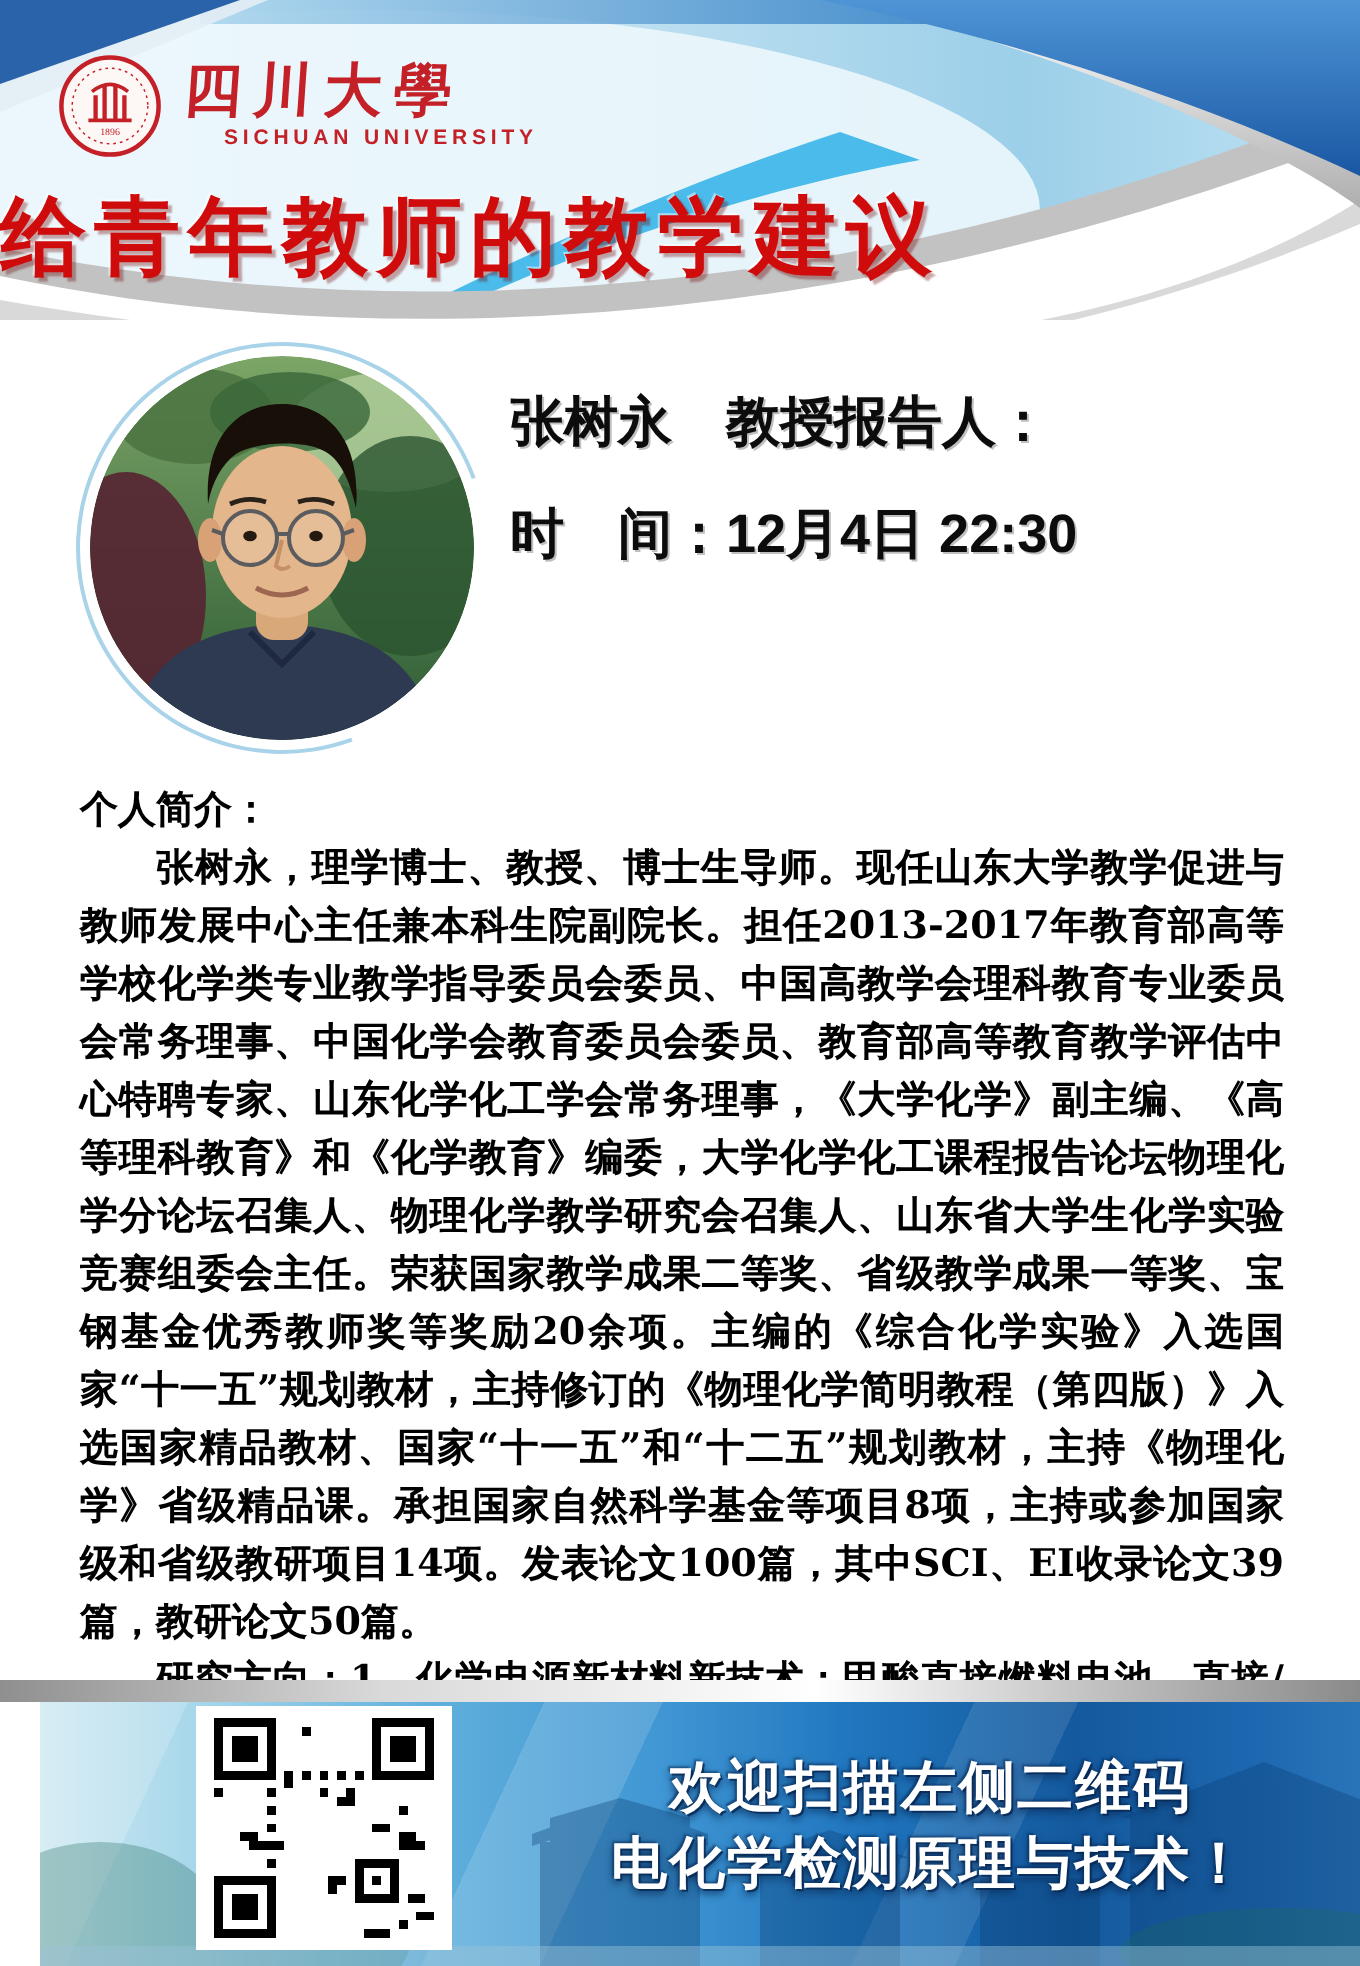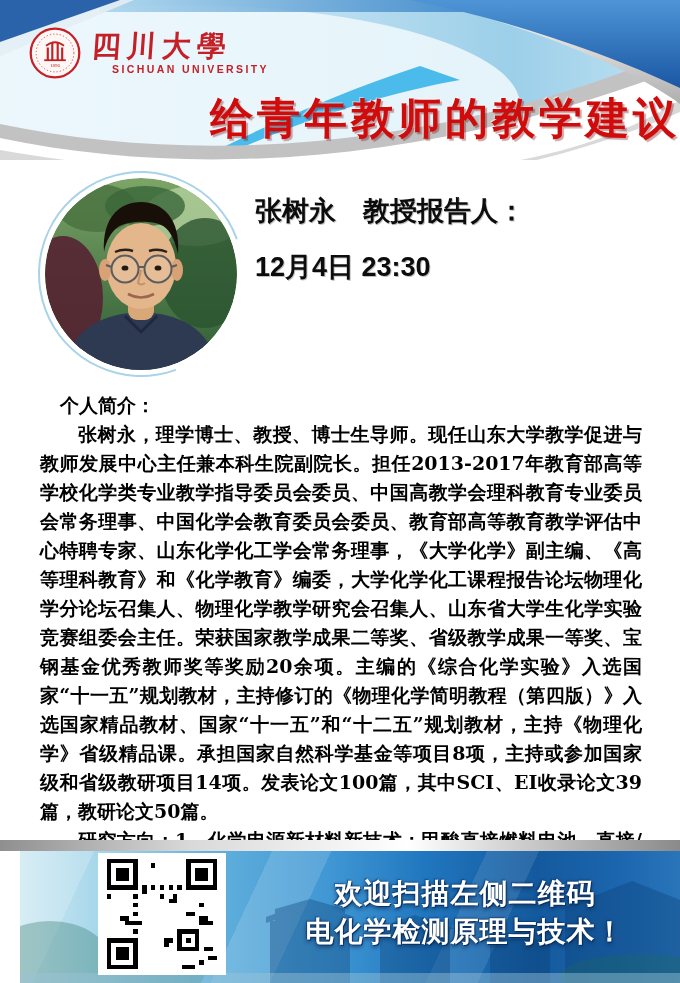--- a/index.html
+++ b/index.html
@@ -13,21 +13,21 @@
   .seal{width:54px;height:54px;}
   .logo-names{display:flex;flex-direction:column;line-height:1;}
   .logo-cn{
     font-family:"Liberation Serif",serif;font-weight:bold;font-size:29px;color:#c32127;
     letter-spacing:6px;transform:skewX(-4deg);
   }
   .logo-en{
     font-size:10.5px;font-weight:bold;color:#c32127;letter-spacing:2.4px;margin-top:3px;margin-left:20px;
   }
   .page-title{
-    position:absolute;left:0;top:90px;width:680px;text-align:right;
+    position:absolute;left:0;top:90px;width:680px;text-align:left;
     font-size:43px;font-weight:900;letter-spacing:4px;color:#cf0b0b;
     text-shadow:2px 2px 1px rgba(110,0,0,0.35), -1px -1px 0 rgba(255,255,255,0.5);
     white-space:nowrap;
   }
   
   .photo-wrap{position:absolute;left:45px;top:178px;width:192px;height:192px;}
   .photo-ring{
     position:absolute;left:-7px;top:-7px;width:202px;height:202px;border-radius:50%;
     border:2px solid #a9d3e8;border-right-color:transparent;transform:rotate(25deg);
   }
@@ -38,21 +38,21 @@
   .info-row{display:flex;font-size:27px;font-weight:bold;color:#0c0c0c;
     height:34px;line-height:34px;margin-bottom:22px;white-space:nowrap;
     text-shadow:1px 1px 0 rgba(0,0,0,0.25);}
   
   .bio{
     position:absolute;left:40px;top:391px;width:602px;
     font-family:"DejaVu Serif","Liberation Serif",serif;
     font-size:19px;line-height:29px;color:#000;font-weight:600;text-align:justify;
   }
   .bio p{margin:0;text-indent:2em;}
-  .bio .bio-heading{text-indent:0;margin-left:20px;}
+  .bio .bio-heading{text-indent:0;}
   
   .metal-strip{
     position:absolute;left:0;top:840px;width:680px;height:11px;
     background:linear-gradient(90deg,#8f8f8f 0%,#d9d9d9 28%,#ffffff 60%,#bdbdbd 82%,#8a8a8a 100%);
   }
   .footer{
     position:absolute;left:0;top:851px;width:680px;height:132px;overflow:hidden;
     background:linear-gradient(90deg,#cfe9f2 0%,#a5d6ea 12%,#62b1dd 28%,#3f96d3 46%,#2076be 60%,#14599d 76%,#1c67b0 89%,#2f7abc 100%);
     margin-left:20px;
   }
@@ -171,21 +171,22 @@
       </svg>
     </div>
   </div>
 
   <div class="info">
     <div class="info-row">
       <span>张树永　教授</span>
       <span>报告人：</span>
     </div>
     <div class="info-row">
-      <span>12月4日 23:30</span>
+      <span>时　间：</span>
+      <span>12月4日 22:30</span>
     </div>
     <div class="info-row">
     </div>
   </div>
 
   <div class="bio">
     <p class="bio-heading">个人简介：</p>
     <p>张树永，理学博士、教授、博士生导师。现任山东大学教学促进与教师发展中心主任兼本科生院副院长。担任2013-2017年教育部高等学校化学类专业教学指导委员会委员、中国高教学会理科教育专业委员会常务理事、中国化学会教育委员会委员、教育部高等教育教学评估中心特聘专家、山东化学化工学会常务理事，《大学化学》副主编、《高等理科教育》和《化学教育》编委，大学化学化工课程报告论坛物理化学分论坛召集人、物理化学教学研究会召集人、山东省大学生化学实验竞赛组委会主任。荣获国家教学成果二等奖、省级教学成果一等奖、宝钢基金优秀教师奖等奖励20余项。主编的《综合化学实验》入选国家“十一五”规划教材，主持修订的《物理化学简明教程（第四版）》入选国家精品教材、国家“十一五”和“十二五”规划教材，主持《物理化学》省级精品课。承担国家自然科学基金等项目8项，主持或参加国家级和省级教研项目14项。发表论文100篇，其中SCI、EI收录论文39篇，教研论文50篇。</p>
     <p>研究方向：1、化学电源新材料新技术：甲酸直接燃料电池，直接/间接甲酸-甲酸盐燃料电池，锂离子电池； 2、电化学合成与制备：电化学合成类金刚石超硬材料，电化学制备特殊结构纳米材料； 3、金属腐蚀及防护：钢铁、镁、钛合金腐蚀与防护，新型金属表面转化层； 4、电化学检测：修饰电极、电化学检测原理与技术。</p>
   </div>

